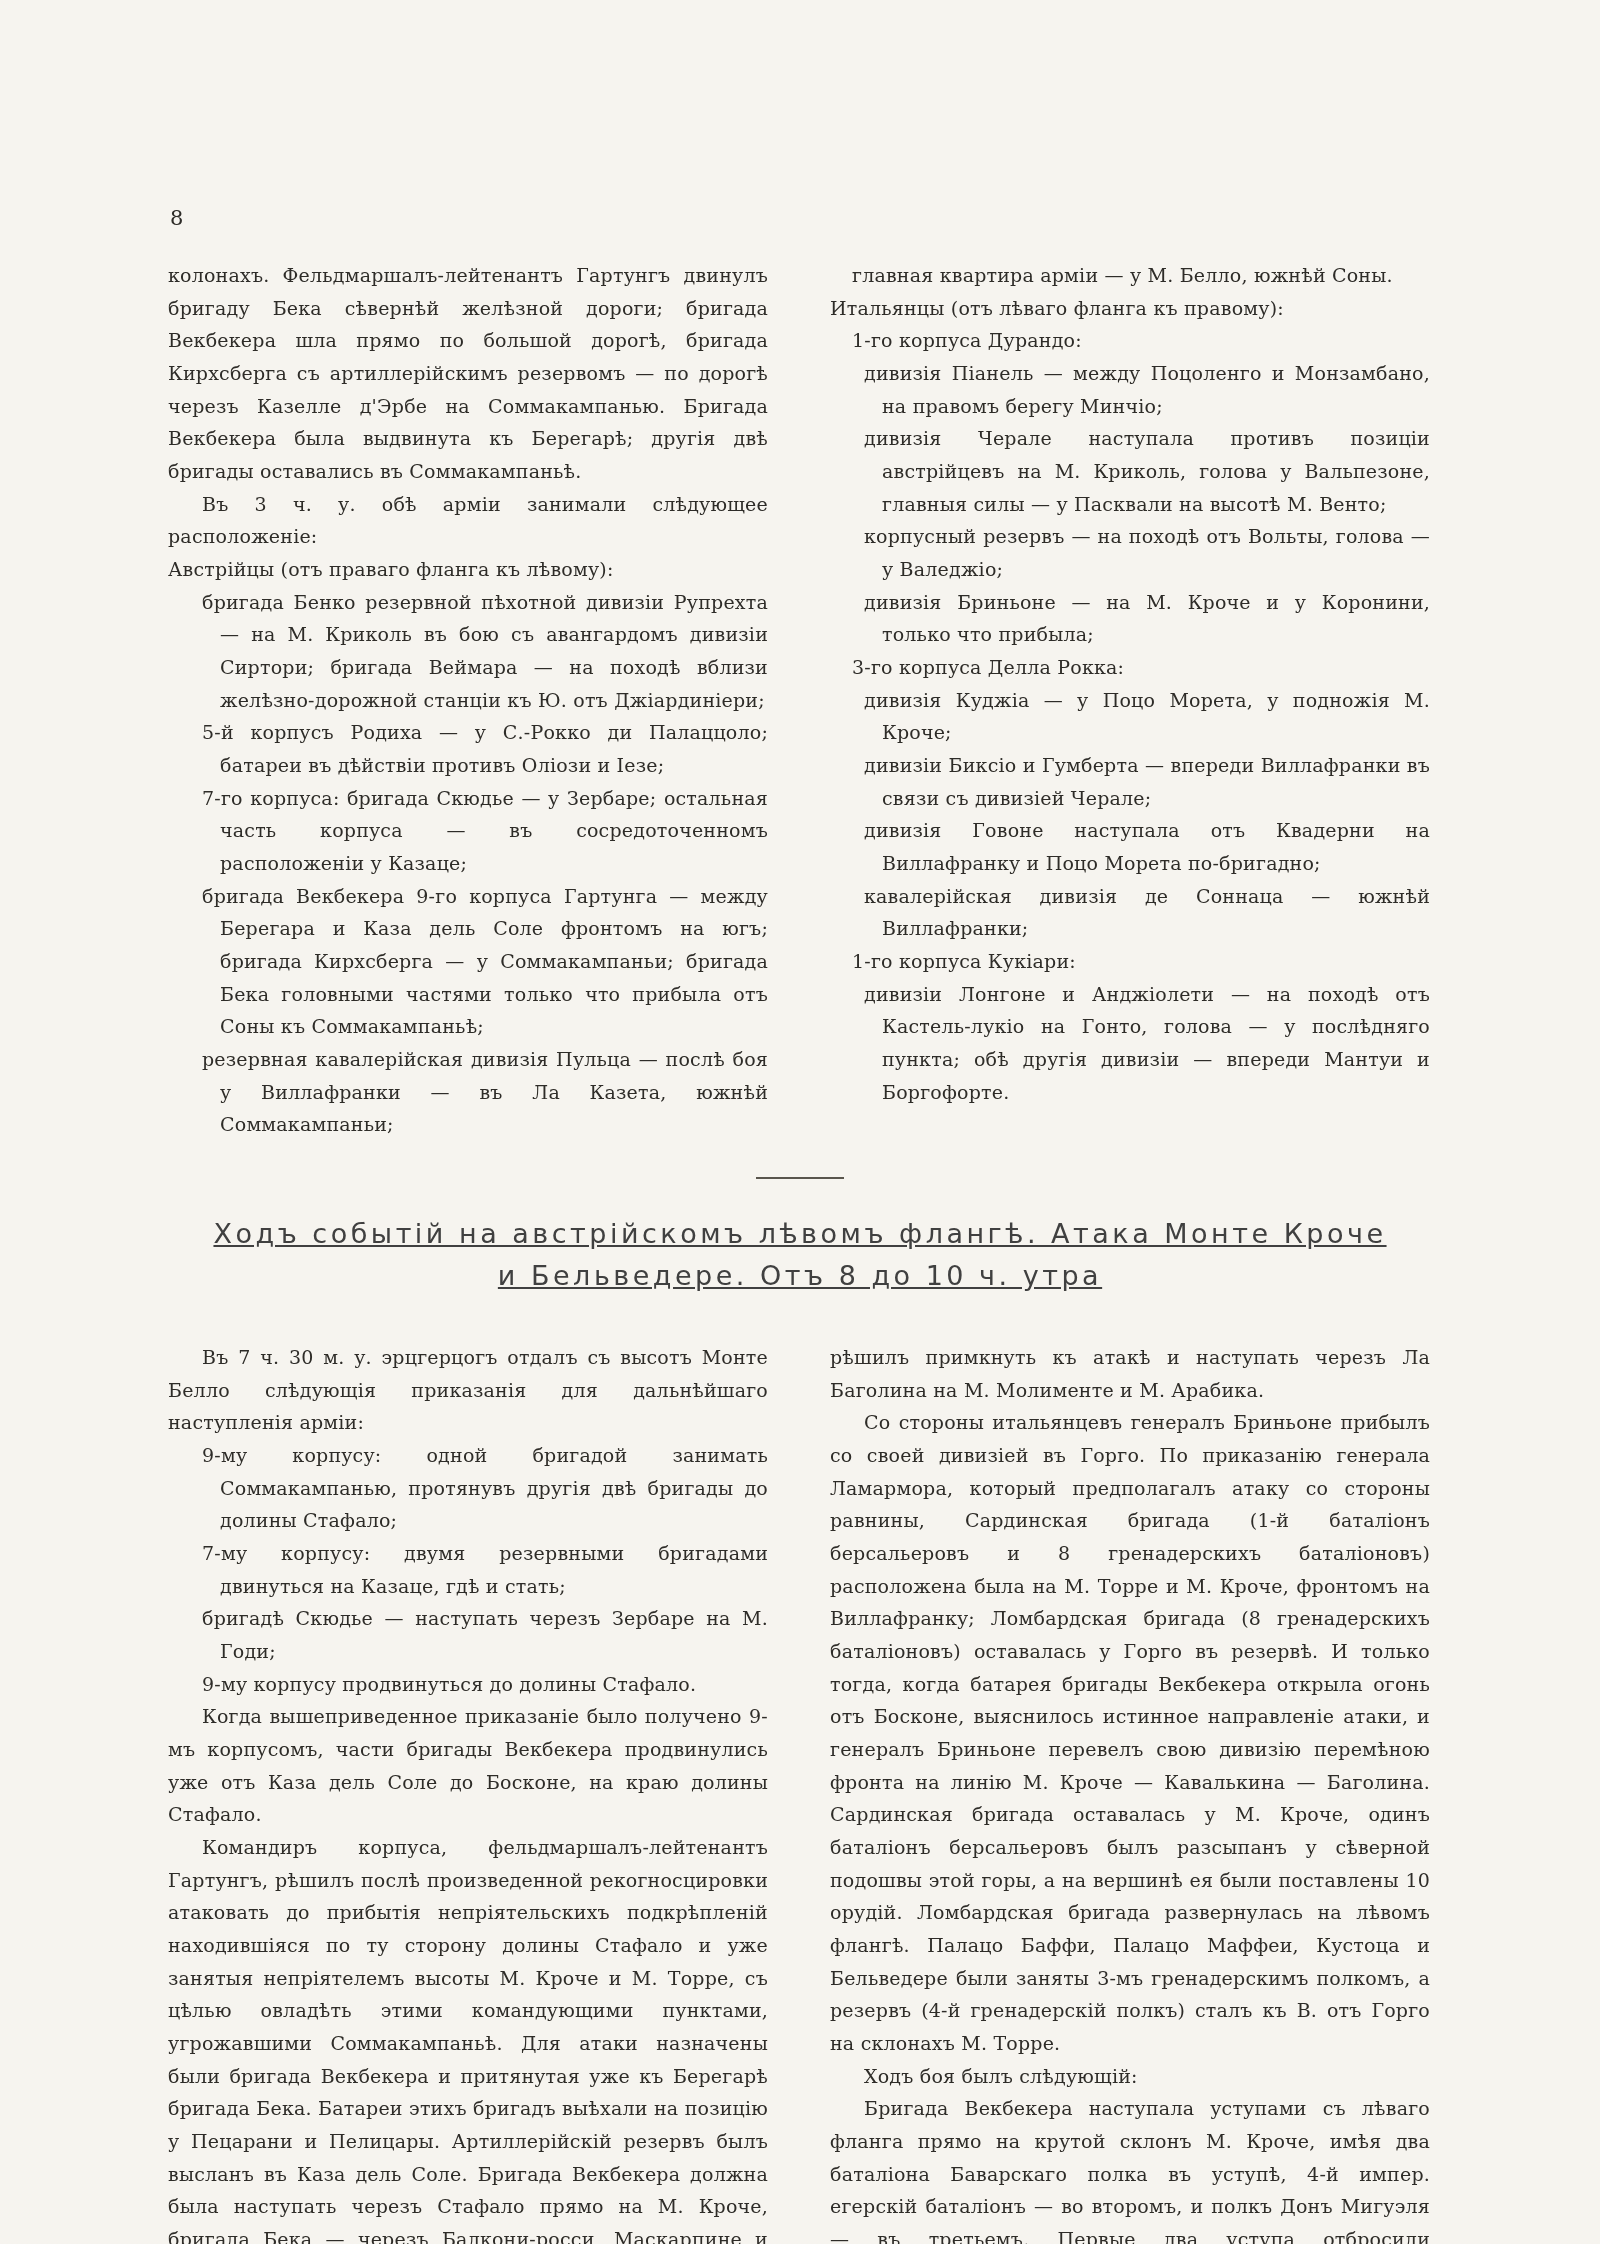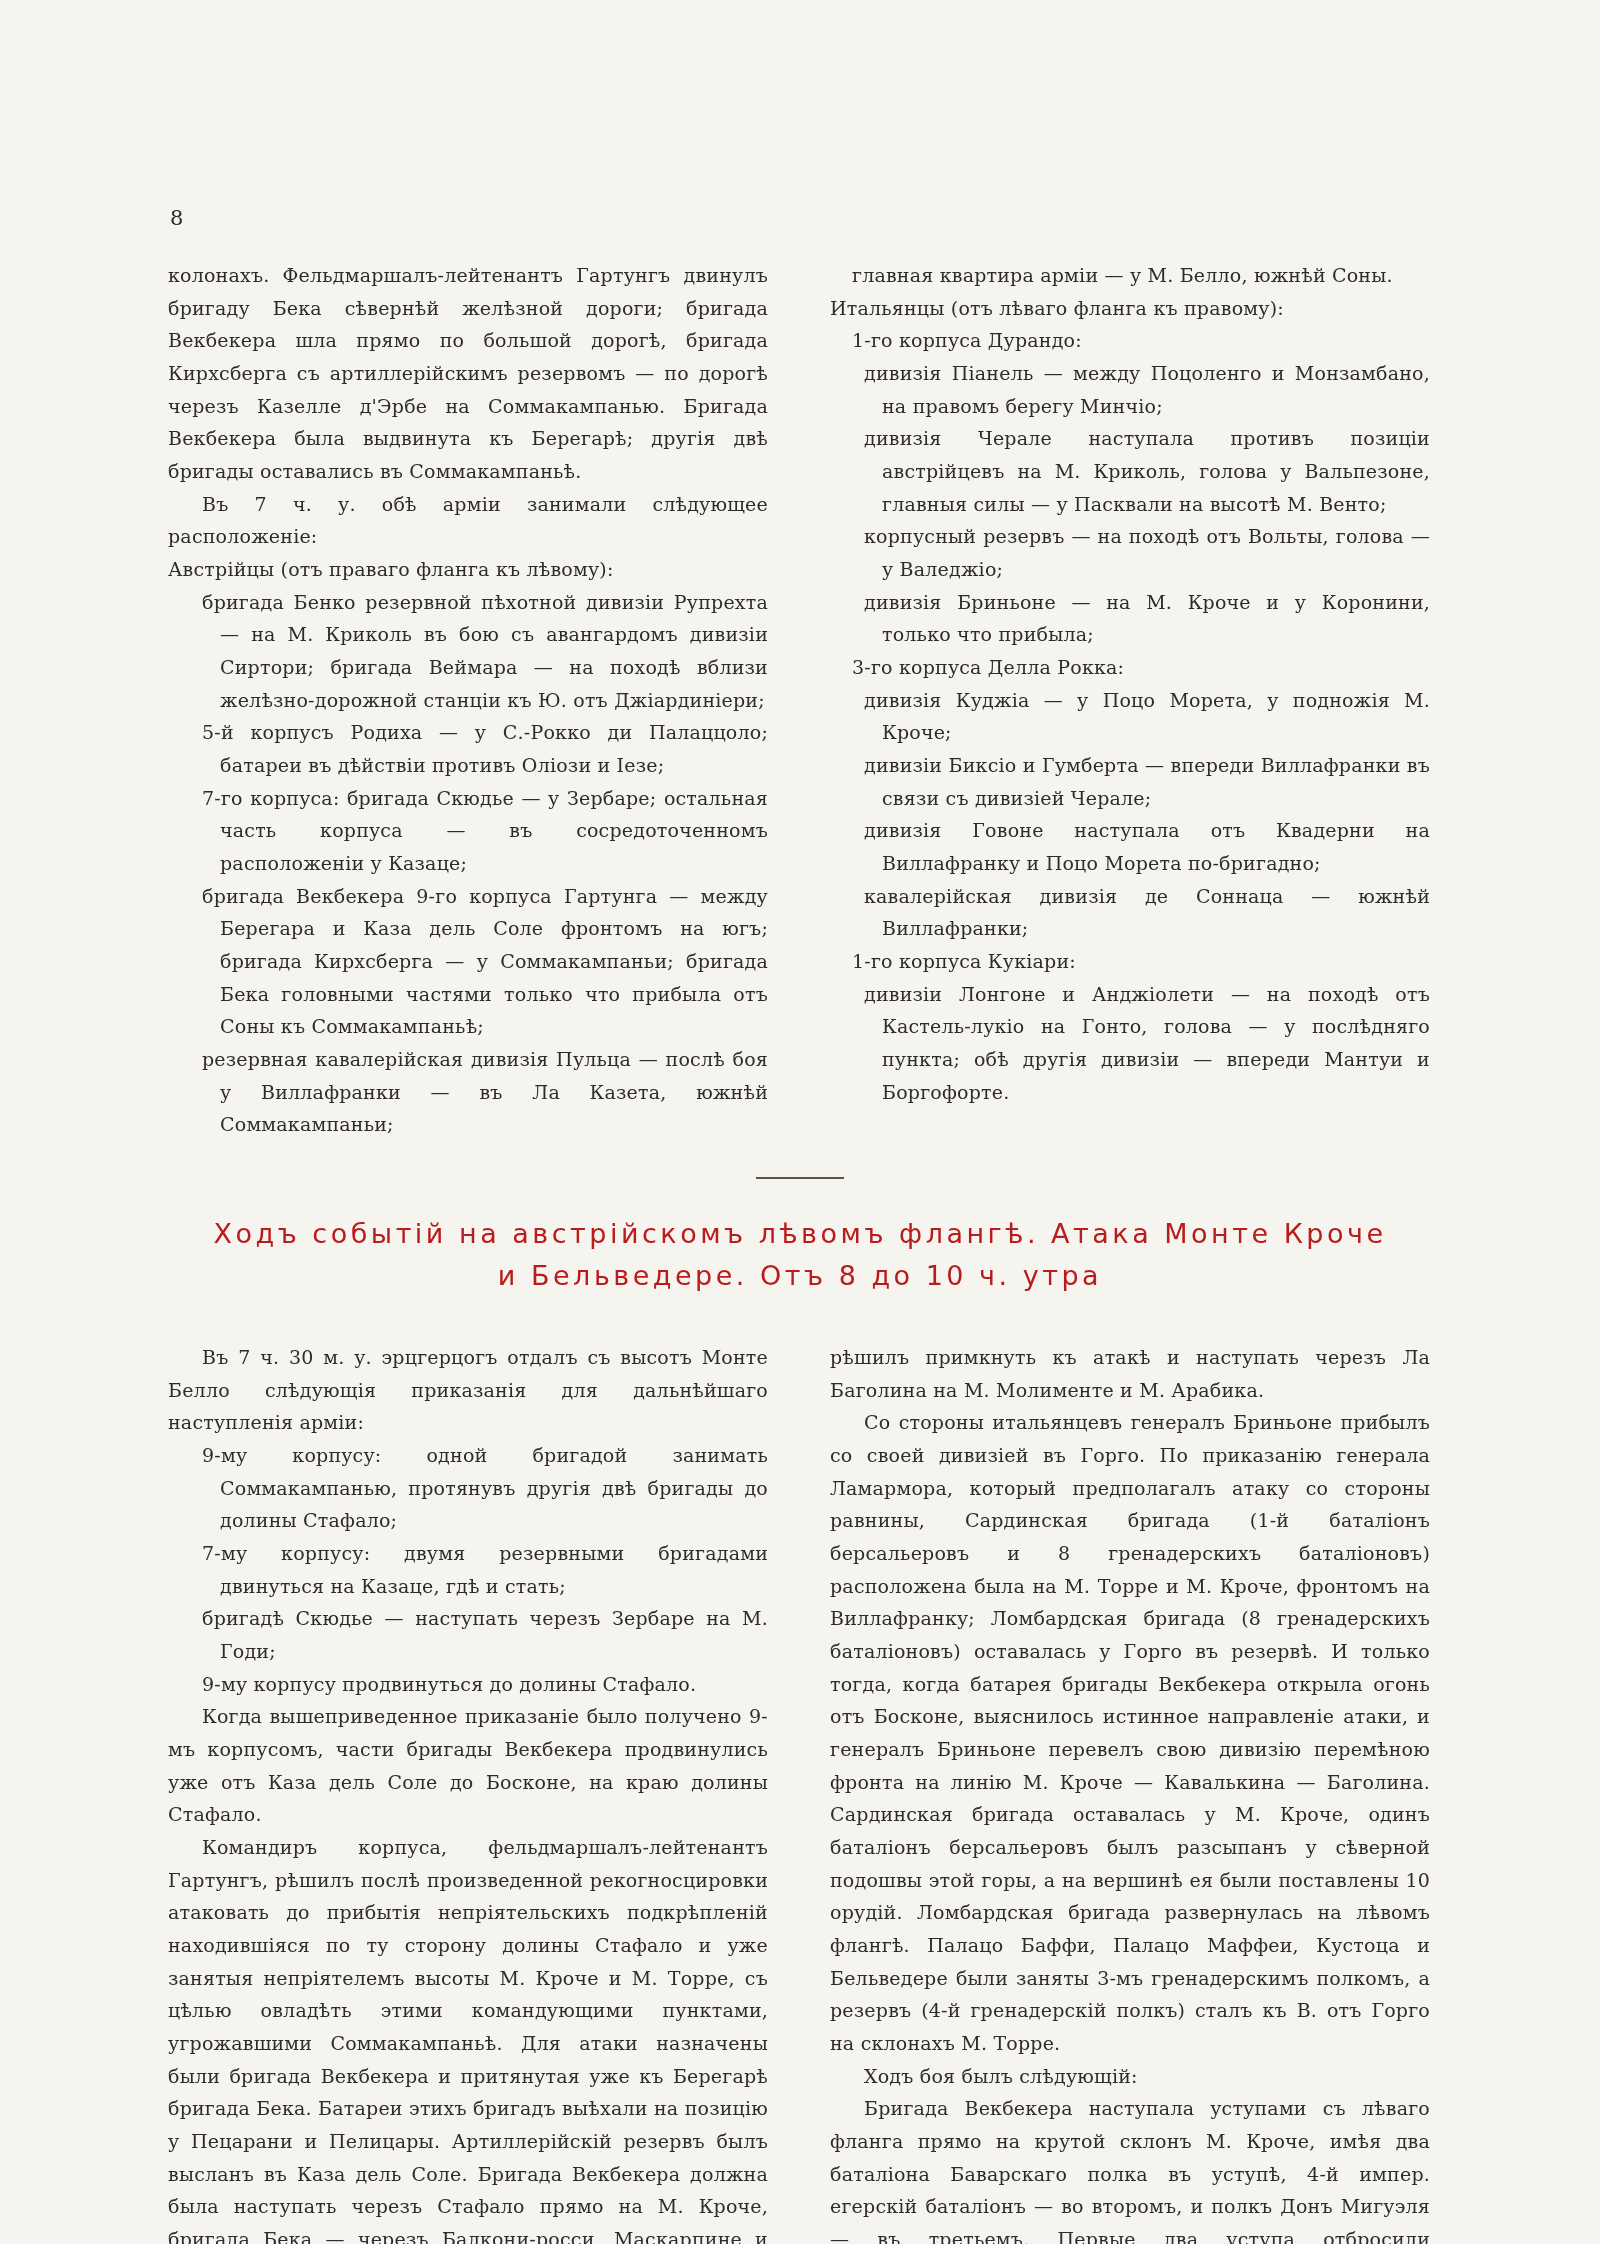--- a/index.html
+++ b/index.html
@@ -48,35 +48,36 @@
     background: #59554d;
     margin: 36px auto 34px auto;
   }
   .heading {
     font-family: "DejaVu Sans", sans-serif;
     font-weight: normal;
     font-size: 27px;
     line-height: 1.55;
     letter-spacing: 3.5px;
     text-align: center;
-    color: #b91c1c;
+    color: #404040;
     margin: 0 0 44px 0;
+    text-decoration: underline;
   }
 </style>
 </head>
 <body>
 
 <div class="page">
 
   <div class="pagenum">8</div>
 
   <div class="section">
     <div class="col">
         <p class="para cont">колонахъ. Фельдмаршалъ-лейтенантъ Гартунгъ двинулъ бригаду Бека сѣвернѣй желѣзной дороги; бригада Векбекера шла прямо по большой дорогѣ, бригада Кирхсберга съ артиллерійскимъ резервомъ — по дорогѣ черезъ Казелле д'Эрбе на Соммакампанью. Бригада Векбекера была выдвинута къ Берегарѣ; другія двѣ бригады оставались въ Соммакампаньѣ.</p>
-        <p class="para body">Въ 7 ч. у. обѣ арміи занимали слѣдующее расположеніе:</p>
+        <p class="para body">Въ 3 ч. у. обѣ арміи занимали слѣдующее расположеніе:</p>
         <p class="para flush">Австрійцы (отъ праваго фланга къ лѣвому):</p>
         <p class="para list2">бригада Бенко резервной пѣхотной дивизіи Рупрехта — на М. Криколь въ бою съ авангардомъ дивизіи Сиртори; бригада Веймара — на походѣ вблизи желѣзно-дорожной станціи къ Ю. отъ Джіардиніери;</p>
         <p class="para list2">5-й корпусъ Родиха — у С.-Рокко ди Палаццоло; батареи въ дѣйствіи противъ Оліози и Іезе;</p>
         <p class="para list2">7-го корпуса: бригада Скюдье — у Зербаре; остальная часть корпуса — въ сосредоточенномъ расположеніи у Казаце;</p>
         <p class="para list2">бригада Векбекера 9-го корпуса Гартунга — между Берегара и Каза дель Соле фронтомъ на югъ; бригада Кирхсберга — у Соммакампаньи; бригада Бека головными частями только что прибыла отъ Соны къ Соммакампаньѣ;</p>
         <p class="para list2">резервная кавалерійская дивизія Пульца — послѣ боя у Виллафранки — въ Ла Казета, южнѣй Соммакампаньи;</p>
       </div>
     <div class="col-rule"></div>
     <div class="col">
         <p class="para list1">главная квартира арміи — у М. Белло, южнѣй Соны.</p>

